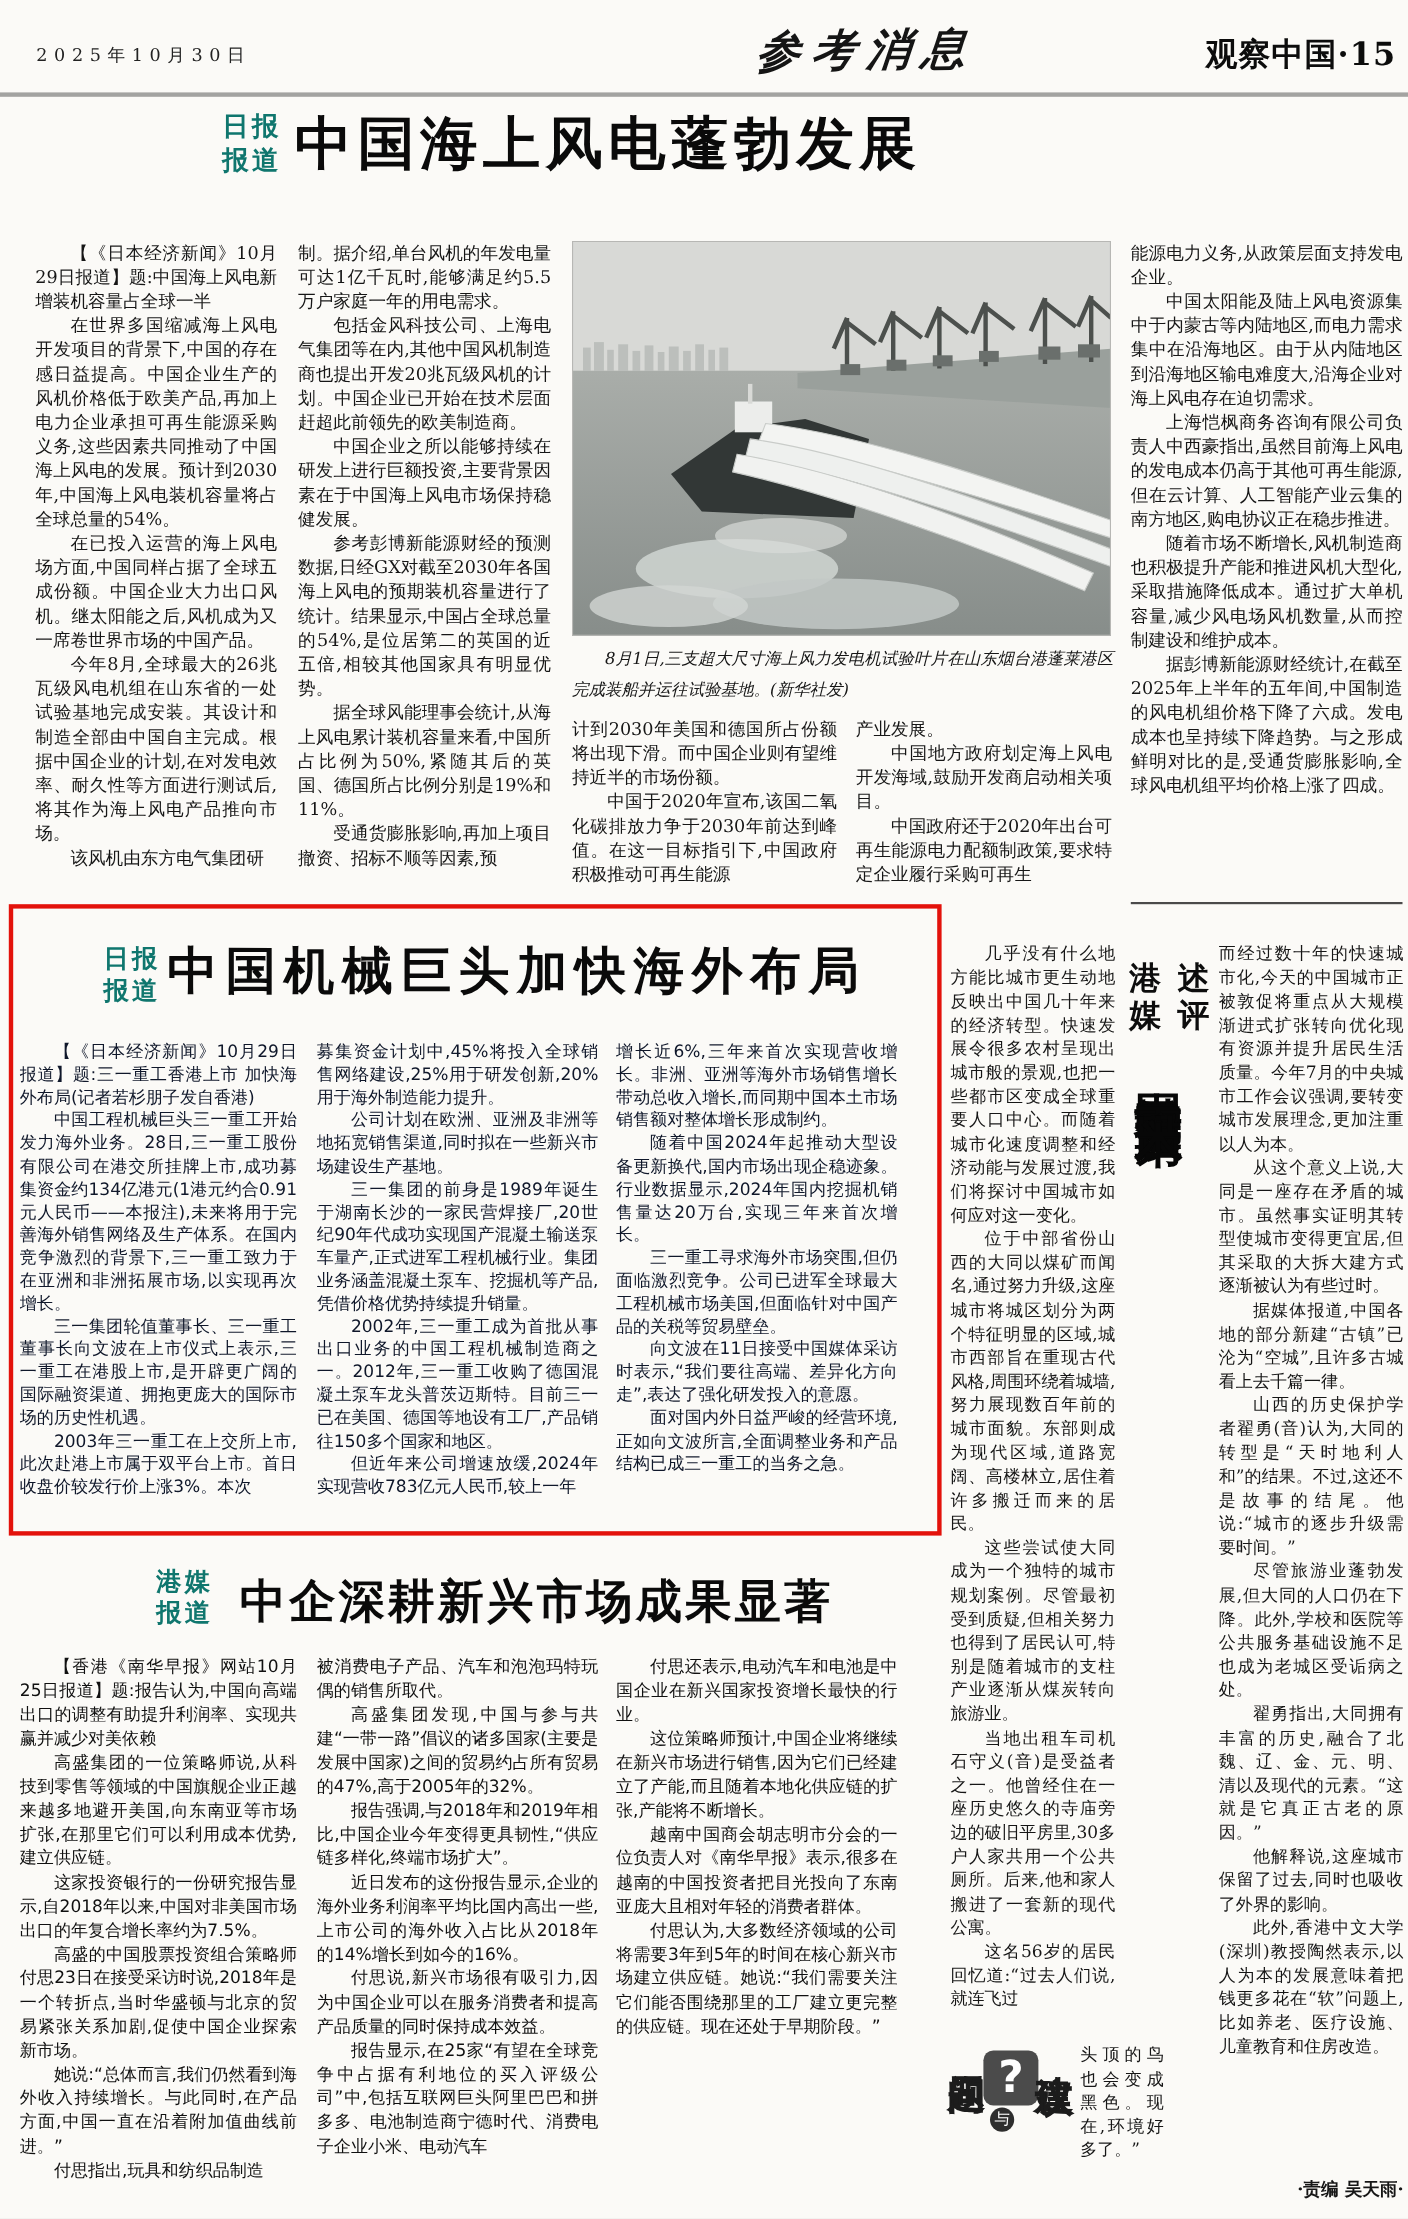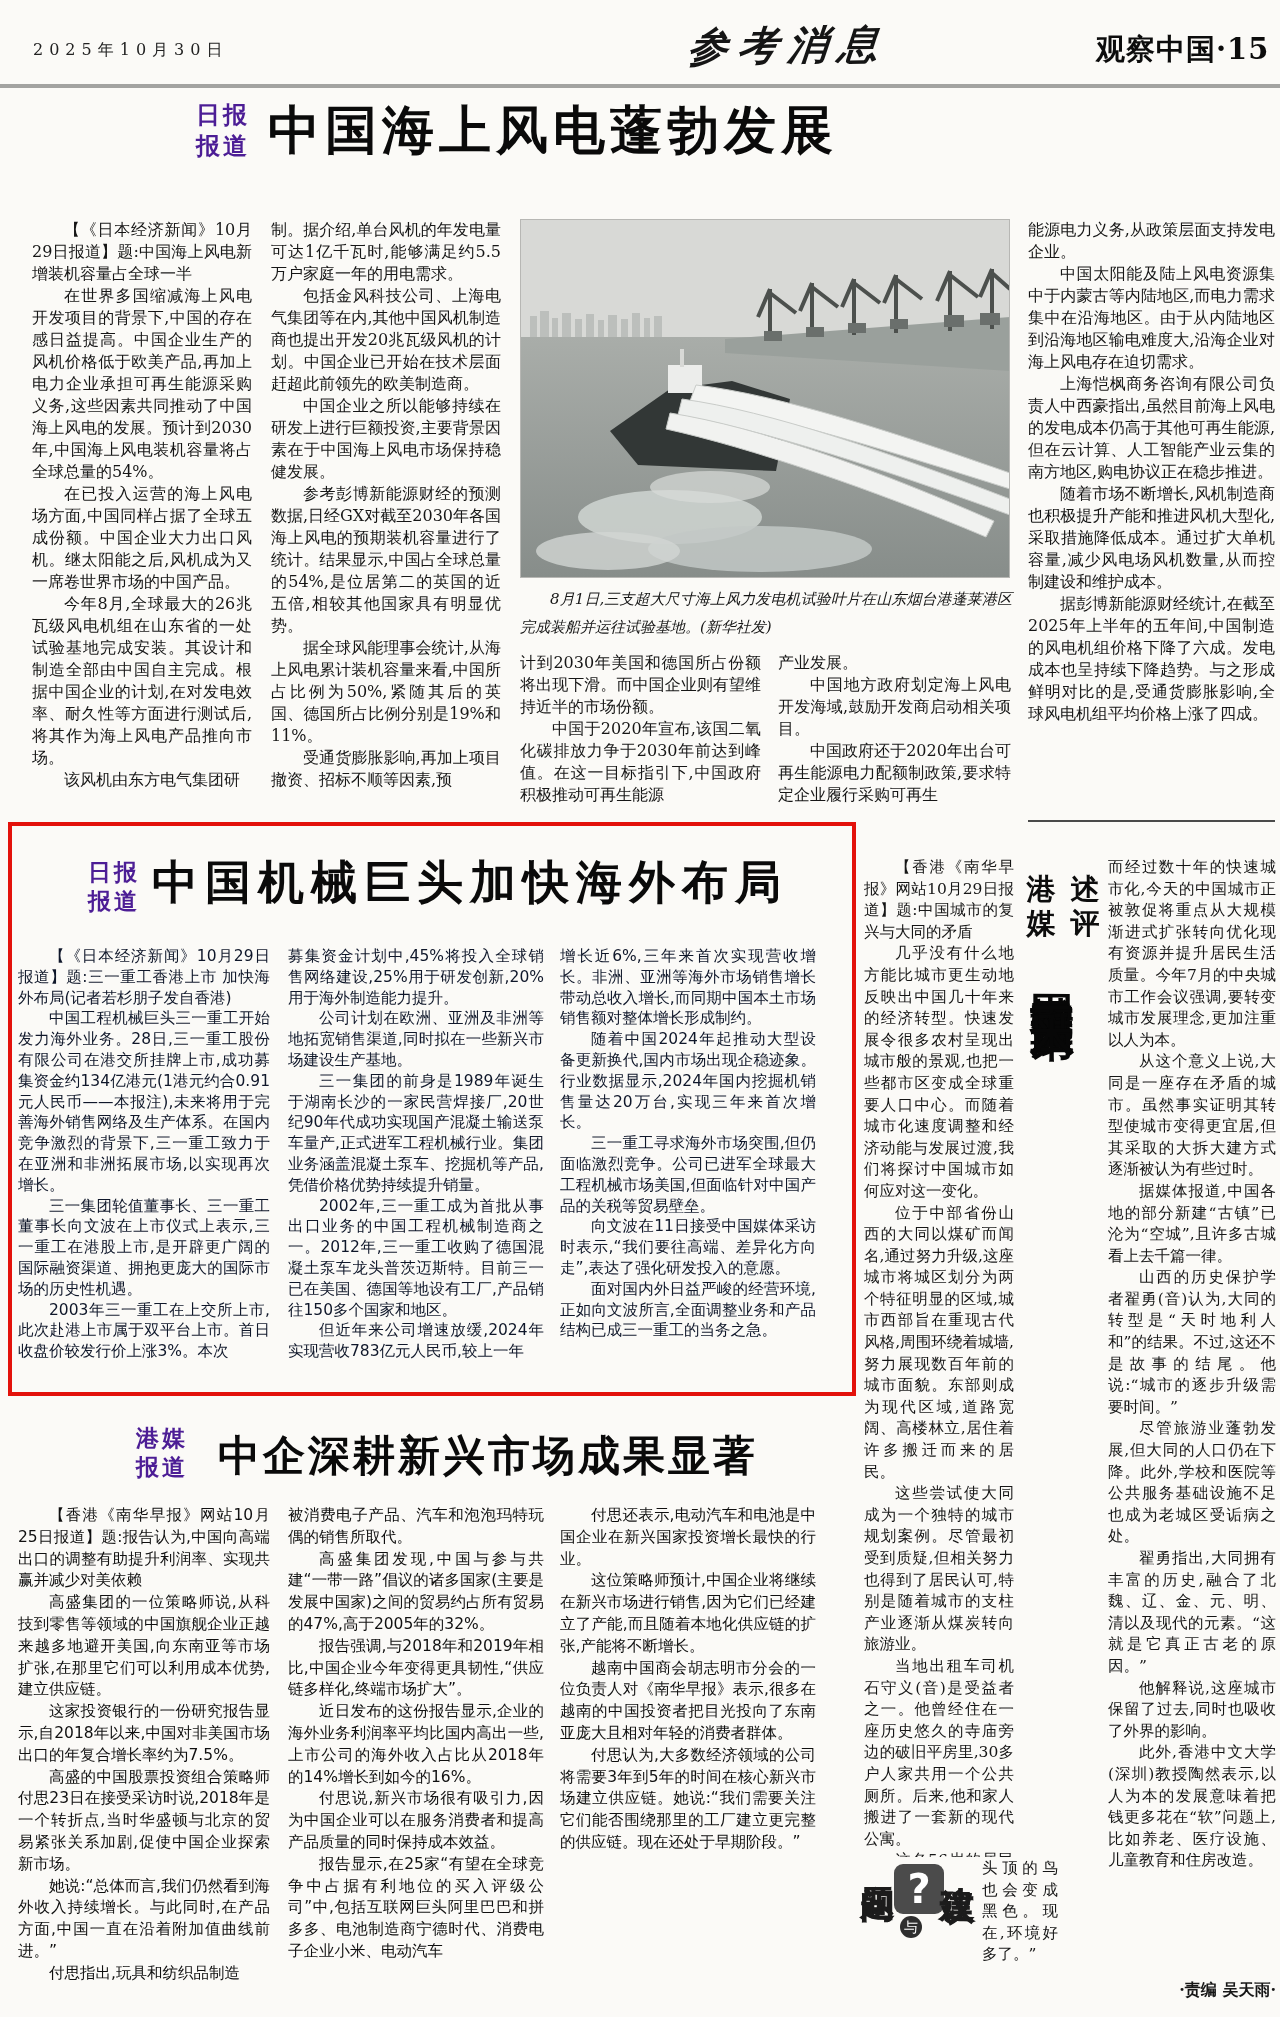--- a/index.html
+++ b/index.html
@@ -5,22 +5,22 @@
   html,body{margin:0;padding:0;background:#e9e9e7;}
   .page{position:relative;width:1280px;height:2017px;margin:0 auto;background:#fbfaf7;
         font-family:"DejaVu Serif",serif;color:#161616;overflow:hidden;}
   
   .hdr-date{position:absolute;left:33px;top:40px;font-size:16px;letter-spacing:6px;color:#222;}
   .masthead{position:absolute;left:688px;top:18px;font-size:40px;font-weight:bold;font-style:italic;
             letter-spacing:10px;transform:skewX(-6deg) rotate(-1deg);color:#151515;}
   .section-label{position:absolute;left:1096px;top:30px;font-size:29px;font-weight:bold;letter-spacing:1px;color:#0c0c0c;}
   .hdr-rule{position:absolute;left:0;top:84px;width:1280px;height:4px;background:#a3a3a1;}
   
-  .kicker{position:absolute;font-family:"DejaVu Sans",sans-serif;font-weight:bold;color:#4c1d95;
-          font-size:24px;line-height:31px;letter-spacing:3px;}
+  .kicker{position:absolute;font-family:"DejaVu Sans",sans-serif;font-weight:bold;color:#0f766e;
+          font-size:24px;line-height:31px;letter-spacing:3px;text-align:center;}
   .headline{position:absolute;font-family:"DejaVu Sans",sans-serif;font-weight:900;color:#0a0a0a;white-space:nowrap;}
   .hl-wind{left:268px;top:96px;font-size:52px;letter-spacing:5px;}
   .hl-mach{left:152px;top:852px;font-size:46px;letter-spacing:7px;}
   .hl-biz{left:218px;top:1428px;font-size:42px;letter-spacing:3px;}
   
   .col{position:absolute;text-align:justify;overflow:hidden;}
   .col p{margin:0;text-indent:2em;}
   .col p.cont{text-indent:0;}
   .serif-col{font-size:16px;line-height:22px;}
   .mach-col{font-size:15.5px;line-height:20.8px;font-family:"DejaVu Sans",sans-serif;color:#0f172a;}
@@ -216,21 +216,20 @@
   <div class="col biz-col" style="left:560px;top:1505px;width:256px;height:506px;">
     <p>付思还表示,电动汽车和电池是中国企业在新兴国家投资增长最快的行业。</p>
     <p>这位策略师预计,中国企业将继续在新兴市场进行销售,因为它们已经建立了产能,而且随着本地化供应链的扩张,产能将不断增长。</p>
     <p>越南中国商会胡志明市分会的一位负责人对《南华早报》表示,很多在越南的中国投资者把目光投向了东南亚庞大且相对年轻的消费者群体。</p>
     <p>付思认为,大多数经济领域的公司将需要3年到5年的时间在核心新兴市场建立供应链。她说:“我们需要关注它们能否围绕那里的工厂建立更完整的供应链。现在还处于早期阶段。”</p>
   </div>
 
   <div class="col-rule"></div>
 
   <div class="col city-col" style="left:864px;top:857px;width:150px;height:1000px;">
-    <p>【香港《南华早报》网站10月29日报道】题:中国城市的复兴与大同的矛盾</p>
     <p>几乎没有什么地方能比城市更生动地反映出中国几十年来的经济转型。快速发展令很多农村呈现出城市般的景观,也把一些都市区变成全球重要人口中心。而随着城市化速度调整和经济动能与发展过渡,我们将探讨中国城市如何应对这一变化。</p>
     <p>位于中部省份山西的大同以煤矿而闻名,通过努力升级,这座城市将城区划分为两个特征明显的区域,城市西部旨在重现古代风格,周围环绕着城墙,努力展现数百年前的城市面貌。东部则成为现代区域,道路宽阔、高楼林立,居住着许多搬迁而来的居民。</p>
     <p>这些尝试使大同成为一个独特的城市规划案例。尽管最初受到质疑,但相关努力也得到了居民认可,特别是随着城市的支柱产业逐渐从煤炭转向旅游业。</p>
     <p>当地出租车司机石守义(音)是受益者之一。他曾经住在一座历史悠久的寺庙旁边的破旧平房里,30多户人家共用一个公共厕所。后来,他和家人搬进了一套新的现代公寓。</p>
     <p>这名56岁的居民回忆道:“过去人们说,就连飞过</p>
   </div>
 
   <div class="media-label">
     <span>港媒</span>
     <span>述评</span>

